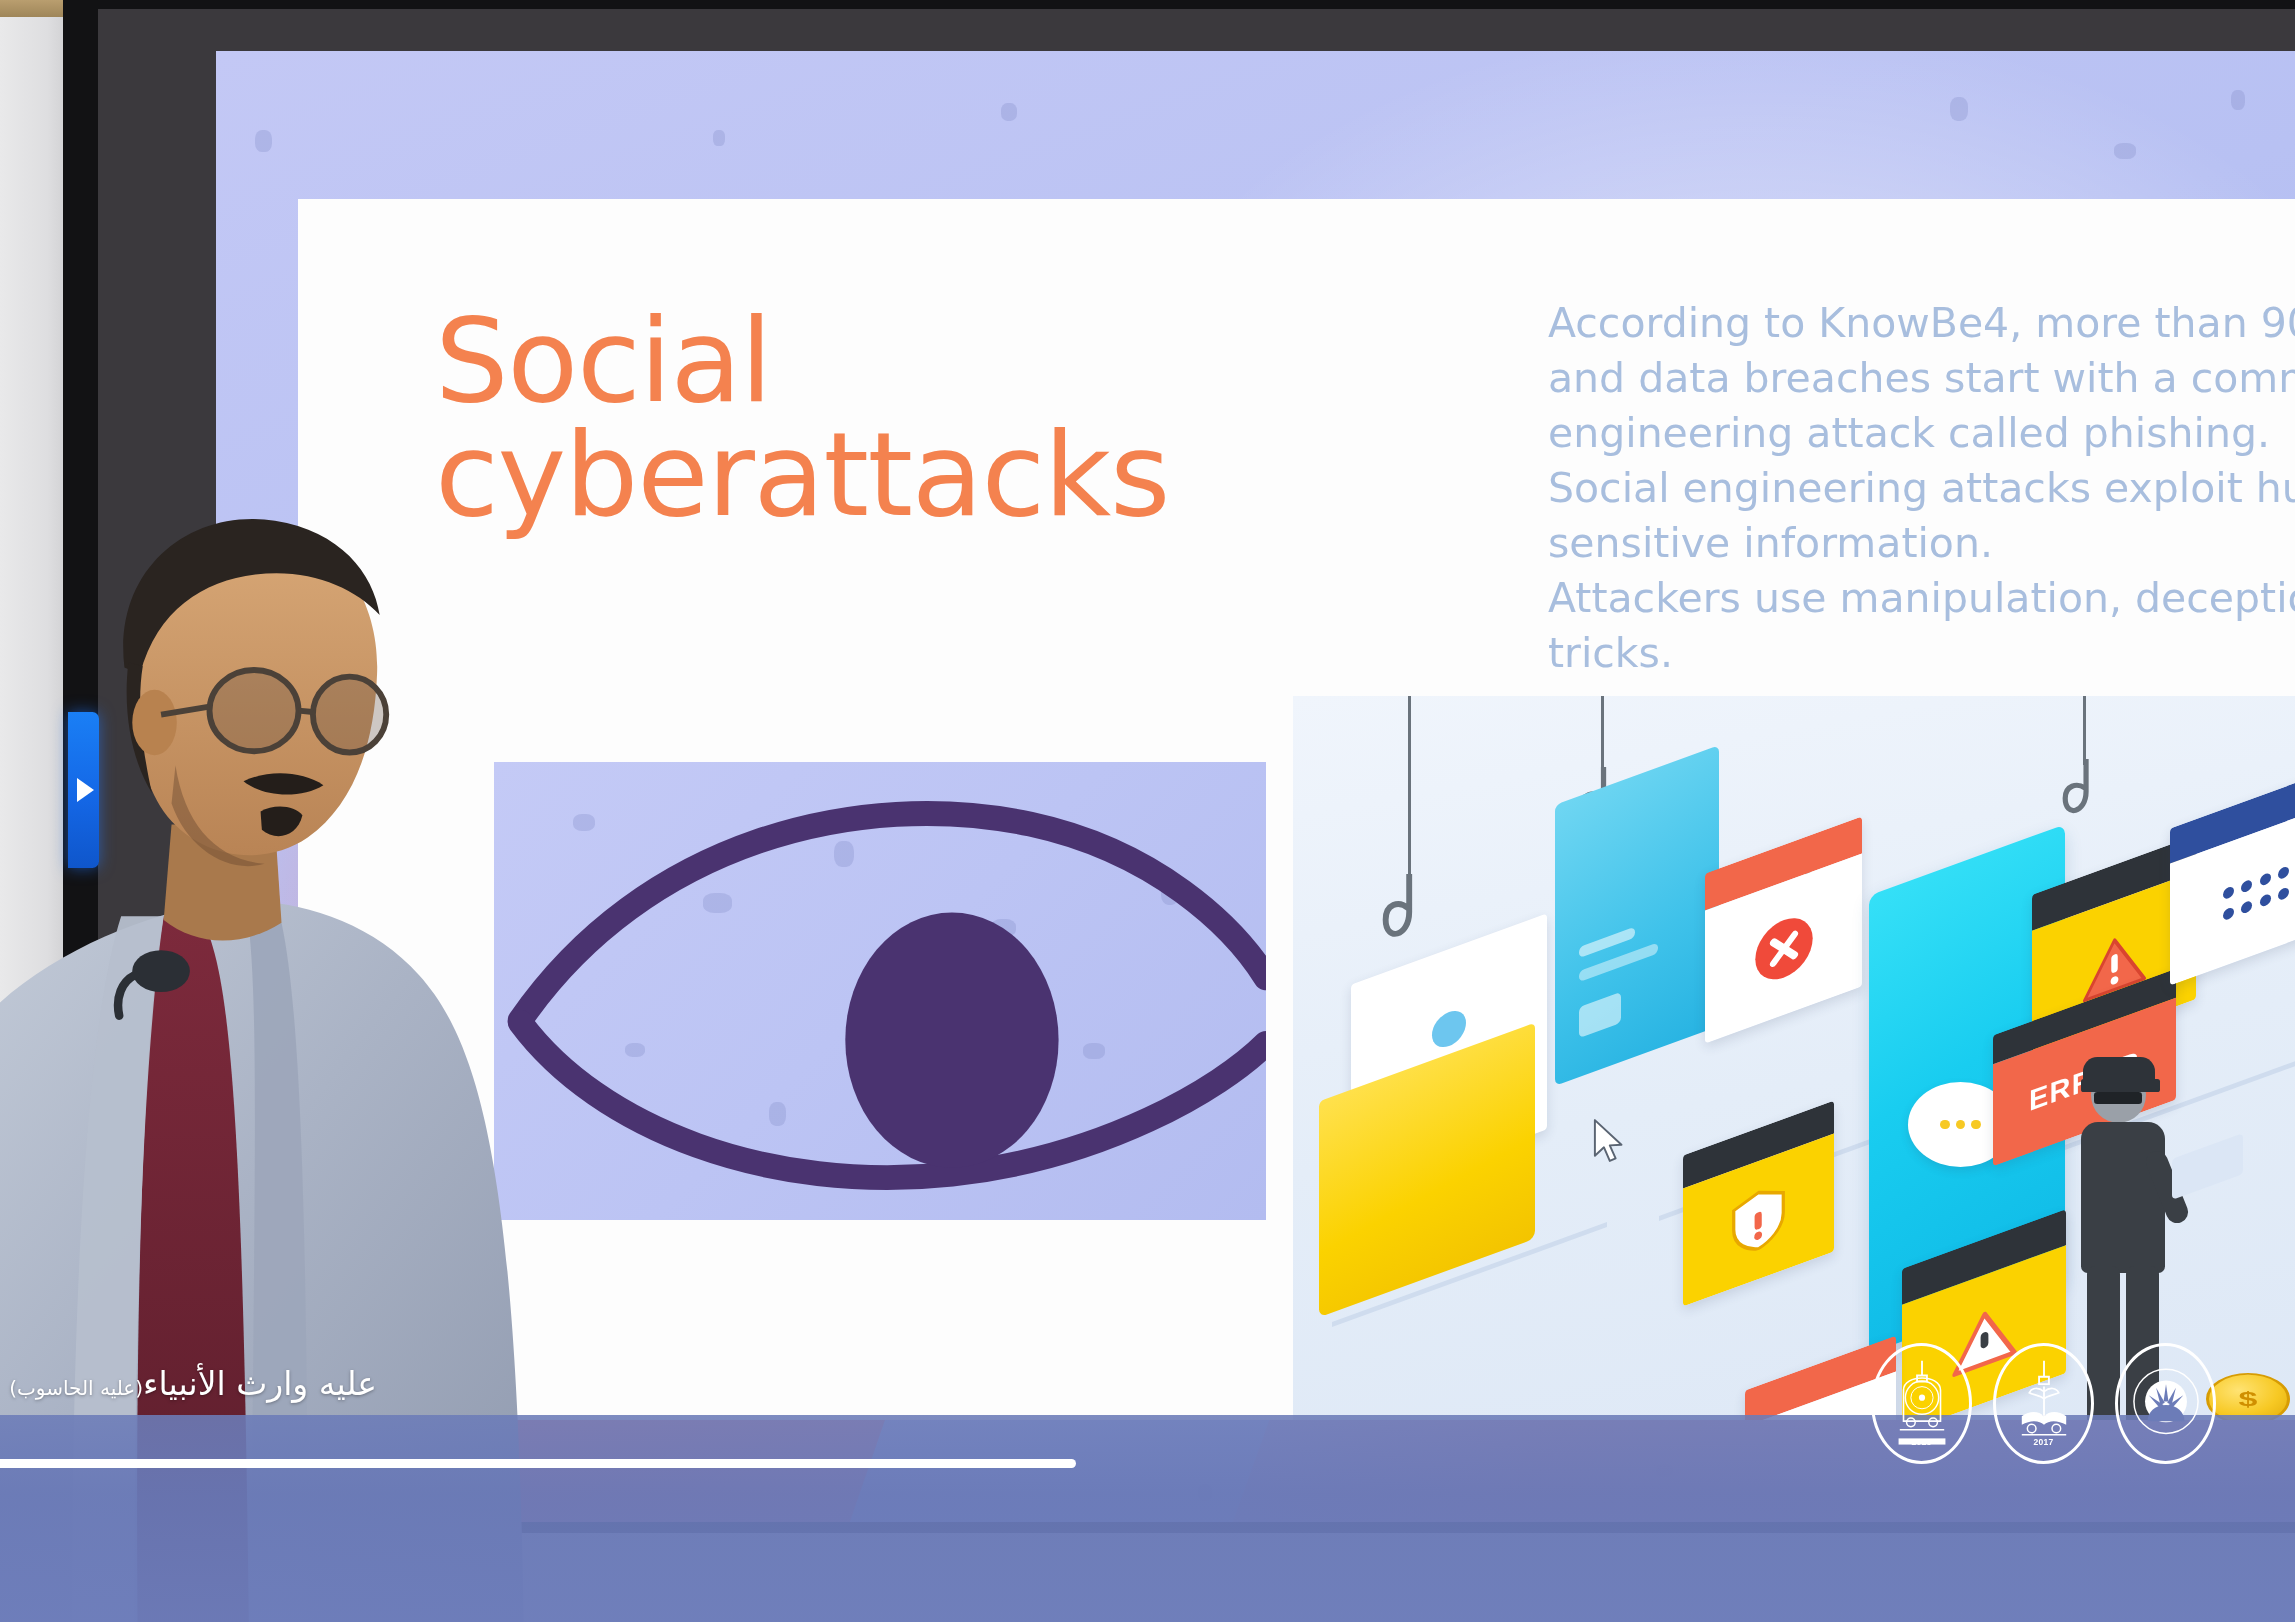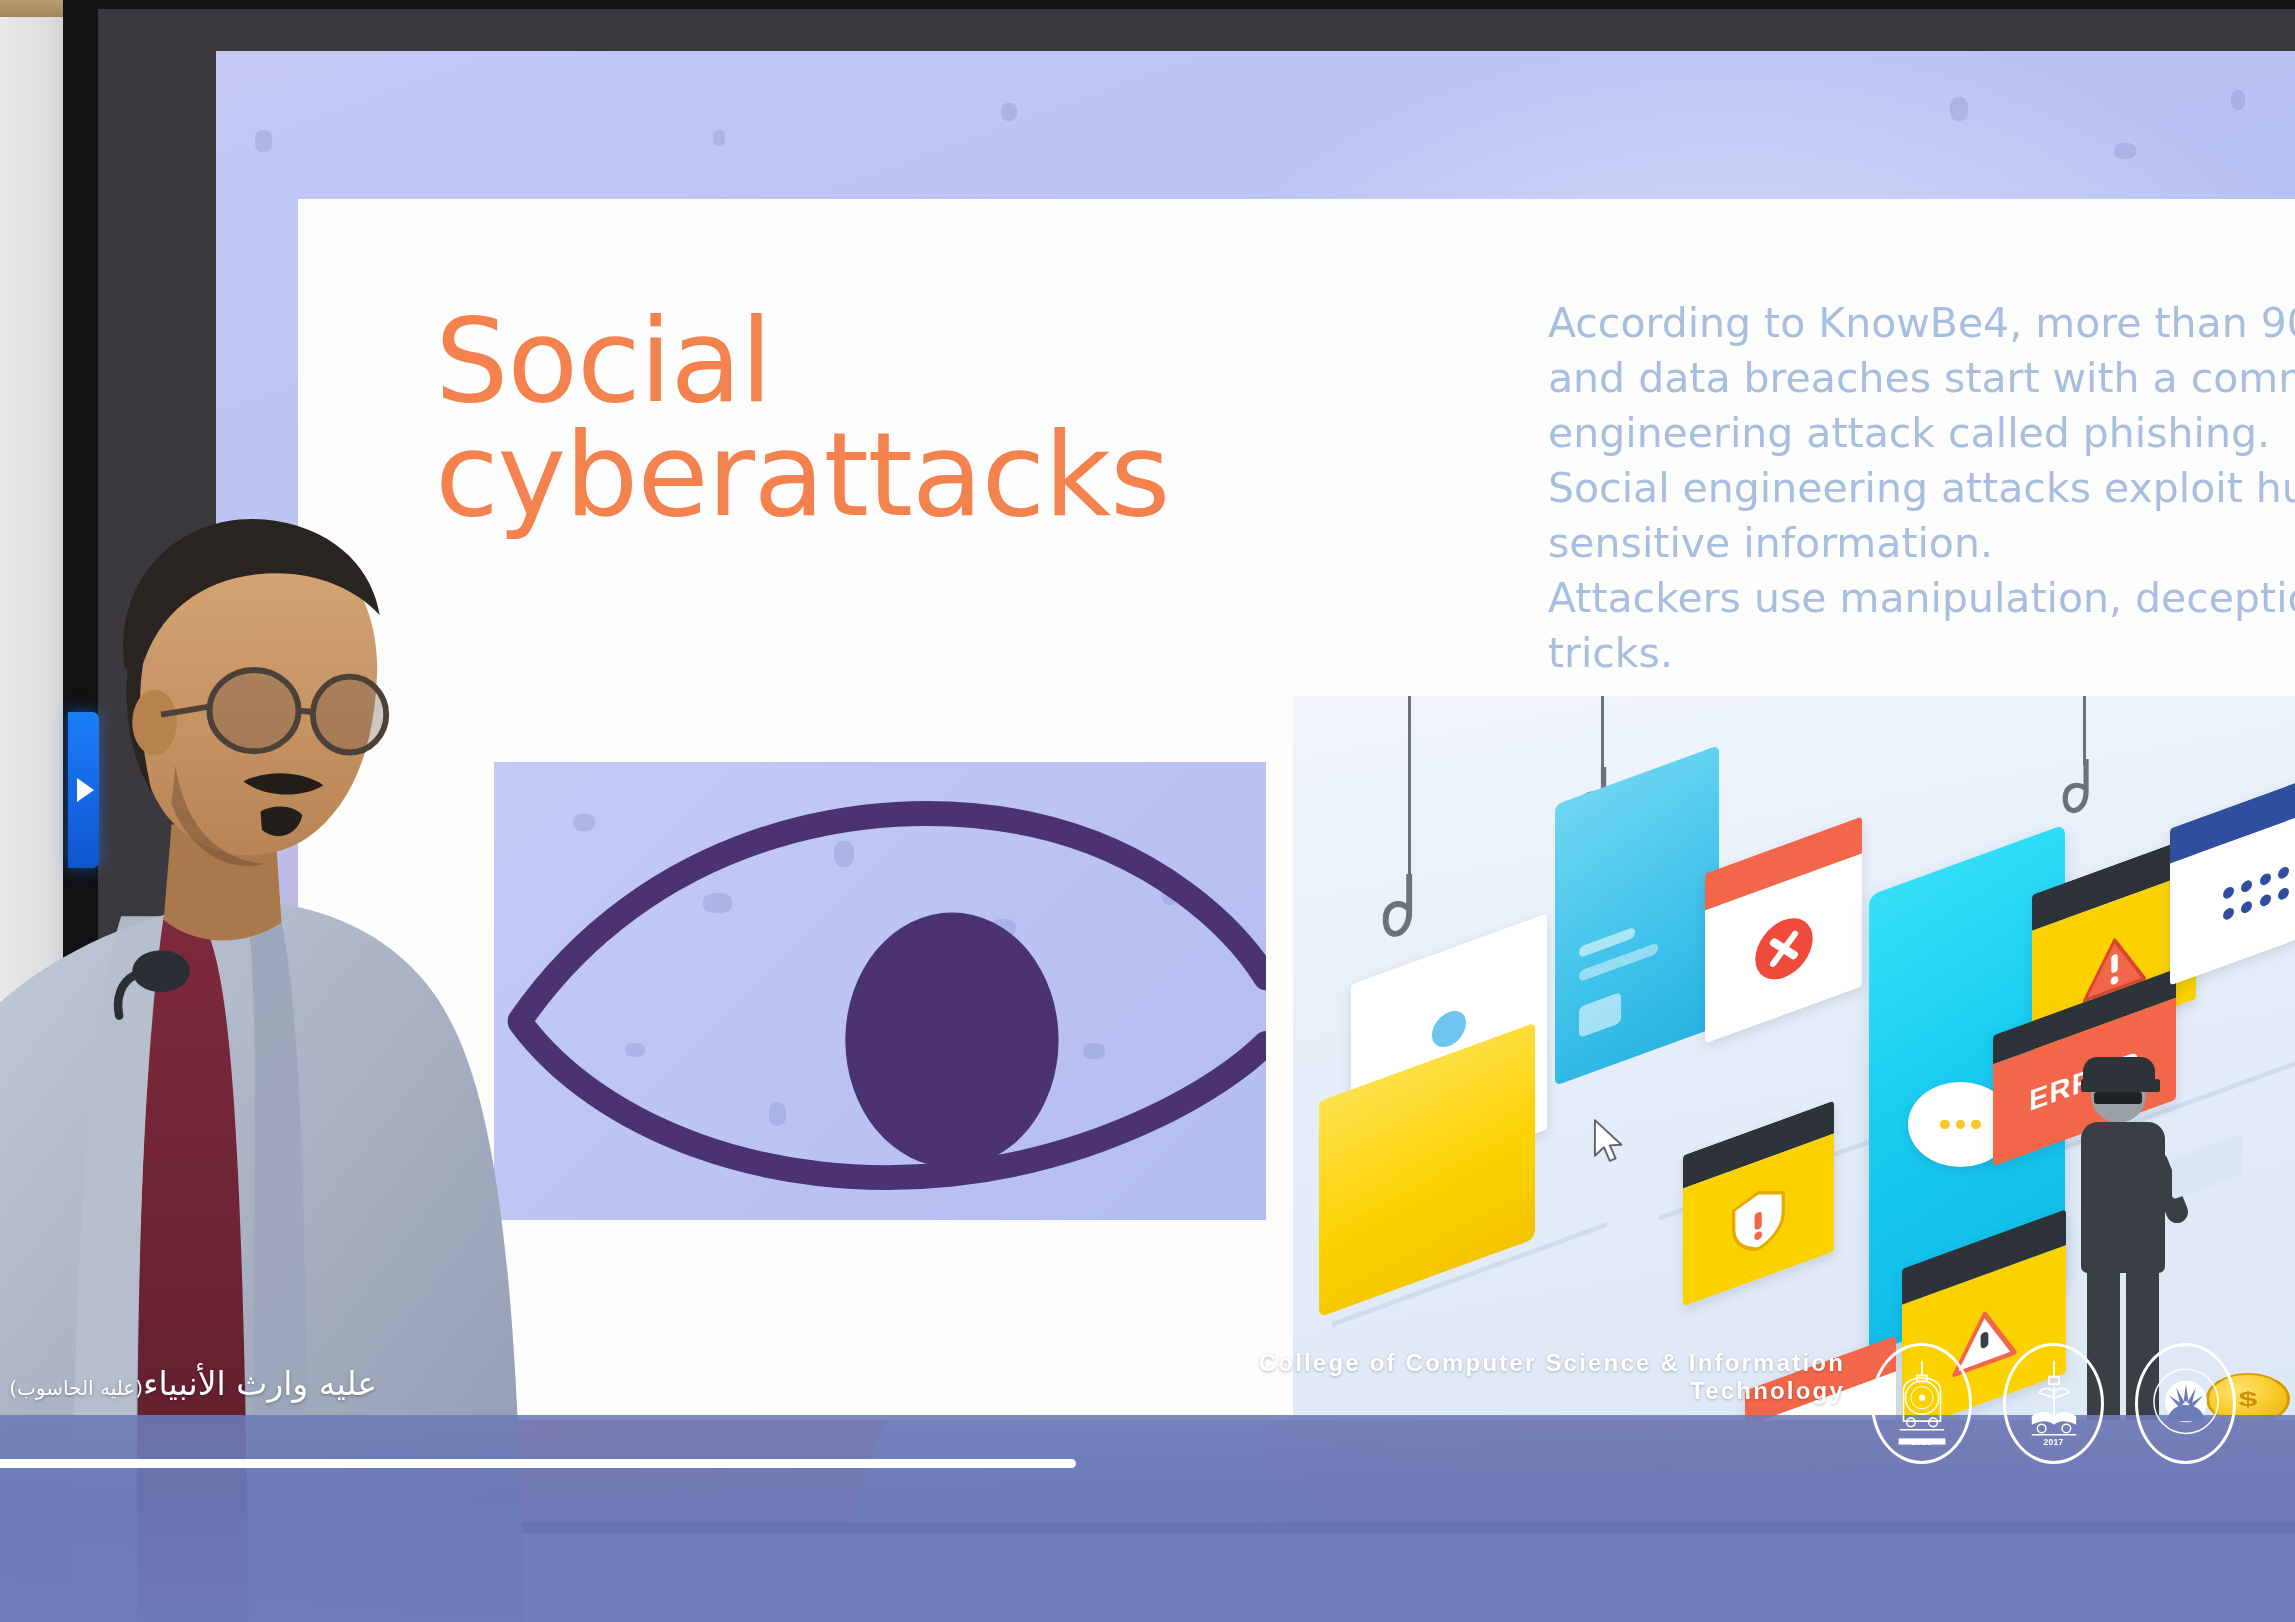--- a/index.html
+++ b/index.html
@@ -176,21 +176,21 @@
   .banner-ar {
     color:#fff; font-size:42px; direction:rtl;
     font-family:"DejaVu Sans", sans-serif; line-height:1.12;
     text-shadow:0 1.3px 3.9px rgba(0,0,0,.30);
   }
   .banner-en {
     color:#fff; font-size:24px; font-weight:bold; letter-spacing:2.2px;
     margin-top:5.2px; font-family:"Liberation Sans", sans-serif;
     text-shadow:0 1.3px 3.3px rgba(0,0,0,.28);
   }
-  .logos { position:absolute; left:1871px; top:-72px; display:flex; gap:31px; }
+  .logos { position:absolute; left:1871px; top:-72px; display:flex; gap:21px; }
   .logo {
     width:101px; height:121px; border:3.3px solid #fff; border-radius:50%;
     display:flex; align-items:center; justify-content:center; position:relative;
   }
   .logo-inner { position:absolute; inset:10.5px; }
   .logo-lbl {
     position:absolute; bottom:14.4px; left:0; right:0; text-align:center;
     color:#fff; font-size:8.5px; font-weight:bold; letter-spacing:0.3px;
   }
 </style>
@@ -462,21 +462,20 @@
   </svg>
 
   <div class="banner">
     <div class="banner-rule"></div>
 
     <div class="banner-ar-left">
       <span>عليه وارث الأنبياء</span><span class="paren">(عليه الحاسوب)</span>
     </div>
 
     <div class="banner-col">
-      <div class="banner-en">College of Computer Science &amp; Information Technology</div>
     </div>
 
     <div class="logos">
       <div class="logo">
         <svg class="logo-inner" viewBox="0 0 120 150">
           <path d="M60 6 L60 30" stroke="#fff" stroke-width="3"></path>
           <path d="M52 30 h16 v10 h-16 z" fill="none" stroke="#fff" stroke-width="3"></path>
           <circle cx="60" cy="66" r="27" fill="none" stroke="#fff" stroke-width="2.4"></circle>
           <circle cx="60" cy="66" r="18" fill="none" stroke="#fff" stroke-width="1.6"></circle>
           <circle cx="60" cy="66" r="5" fill="#fff"></circle>

